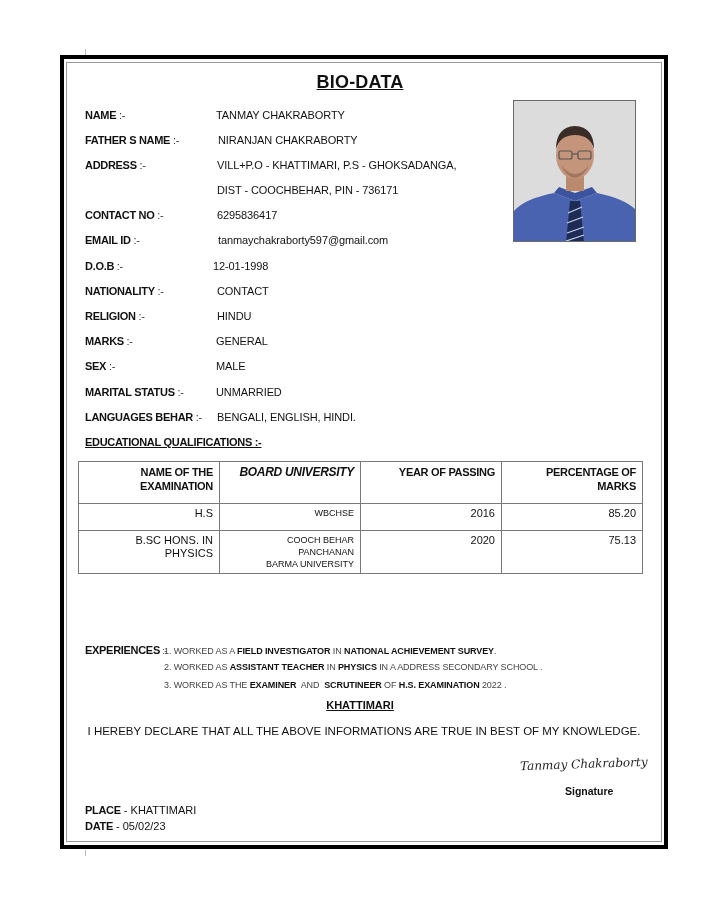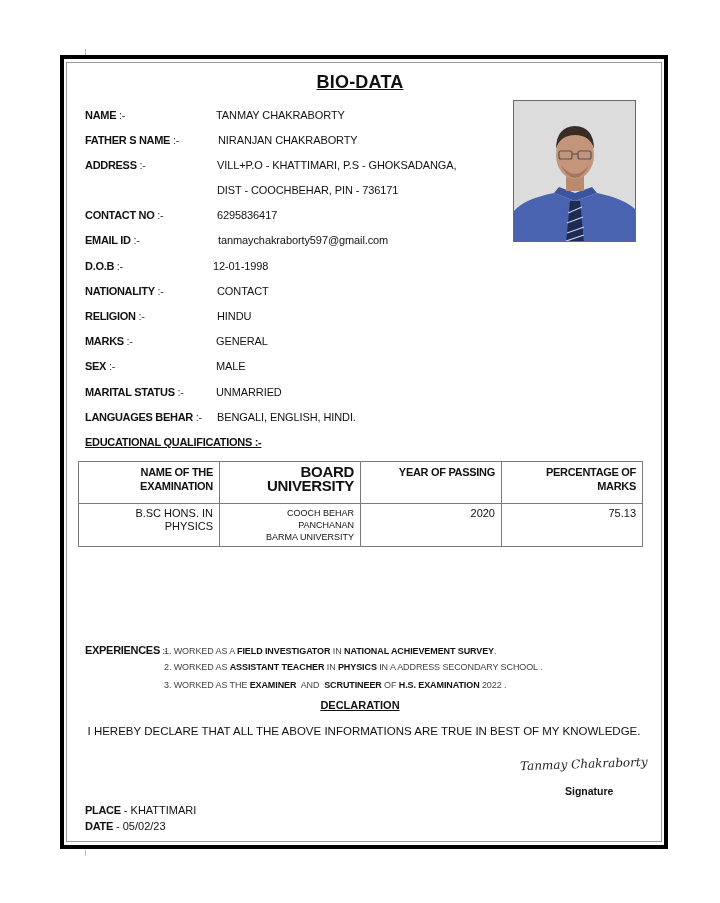--- a/index.html
+++ b/index.html
@@ -40,21 +40,21 @@
   }
 
   table.edu {
     position: absolute; left: 78px; top: 461px; width: 564px;
     border-collapse: collapse; table-layout: fixed;
   }
   table.edu td, table.edu th {
     border: 1px solid #7a7a7a; vertical-align: top; text-align: right; padding: 3px 6px;
   }
   table.edu th { font-size: 11px; font-weight: bold; letter-spacing: -0.3px; height: 42px; line-height: 14px; }
-  table.edu th.small { font-size: 15px; }
+  table.edu th.small { font-size: 12px; font-style: italic; }
   table.edu td { font-size: 11px; height: 27px; line-height: 13px; }
   table.edu td.small { font-size: 9px; line-height: 12px; }
   table.edu tr.tall td { height: 38px; padding-left: 44px; }
 
   .exp-label { position: absolute; left: 85px; top: 644px; font-size: 11px; font-weight: bold; letter-spacing: -0.3px; }
   .exp-line { position: absolute; font-size: 9px; color: #444; letter-spacing: -0.1px; }
   .exp-line b { color: #111; }
 
   .decl-heading {
     position: absolute; left: 0; width: 720px; top: 699px; text-align: center;
@@ -155,34 +155,40 @@
       <col style="width:141px">
       <col style="width:141px">
   </colgroup>
   <tbody>
       <tr>
     <th>NAME OF THE EXAMINATION</th>
     <th class="small">BOARD  UNIVERSITY</th>
     <th>YEAR OF PASSING</th>
     <th>PERCENTAGE OF MARKS</th>
   </tr>
+  <tr>
+    <td>H.S</td>
+    <td class="small">WBCHSE</td>
+    <td>2016</td>
+    <td>85.20</td>
+  </tr>
   <tr class="tall">
     <td>B.SC HONS. IN PHYSICS</td>
     <td class="small">COOCH BEHAR PANCHANAN BARMA UNIVERSITY</td>
     <td>2020</td>
     <td>75.13</td>
   </tr>
 </tbody>
   </table>
 
 <div class="exp-label"><span>EXPERIENCES</span><span style="font-weight:normal;font-size:9px;color:#444"> :- </span></div>
 <div class="exp-line" style="left:164px;top:646px"><span>1. WORKED AS A </span><b>FIELD INVESTIGATOR</b><span> IN </span><b>NATIONAL ACHIEVEMENT SURVEY</b><span>.</span></div>
 <div class="exp-line" style="left:164px;top:662px"><span>2. WORKED AS </span><b>ASSISTANT TEACHER</b><span> IN </span><b>PHYSICS</b><span> IN A ADDRESS SECONDARY SCHOOL .</span></div>
 <div class="exp-line" style="left:164px;top:680px;white-space:pre"><span>3. WORKED AS THE </span><b>EXAMINER</b><span>  AND  </span><b>SCRUTINEER</b><span> OF </span><b>H.S. EXAMINATION</b><span> 2022 .</span></div>
 
-<div class="decl-heading">DECLARATION</div>
+<div class="decl-heading">KHATTIMARI</div>
 <div class="decl-text">I HEREBY DECLARE THAT ALL THE ABOVE INFORMATIONS ARE TRUE IN BEST OF MY KNOWLEDGE.</div>
 
 <div class="signature-script">Tanmay Chakraborty</div>
 <div class="signature-label">Signature</div>
 
 <div class="footer-line" style="top:804px"><b>PLACE</b> <span>- KHATTIMARI</span></div>
 <div class="footer-line" style="top:820px"><b>DATE</b> <span>- 05/02/23</span></div>
 
 </body></html>

